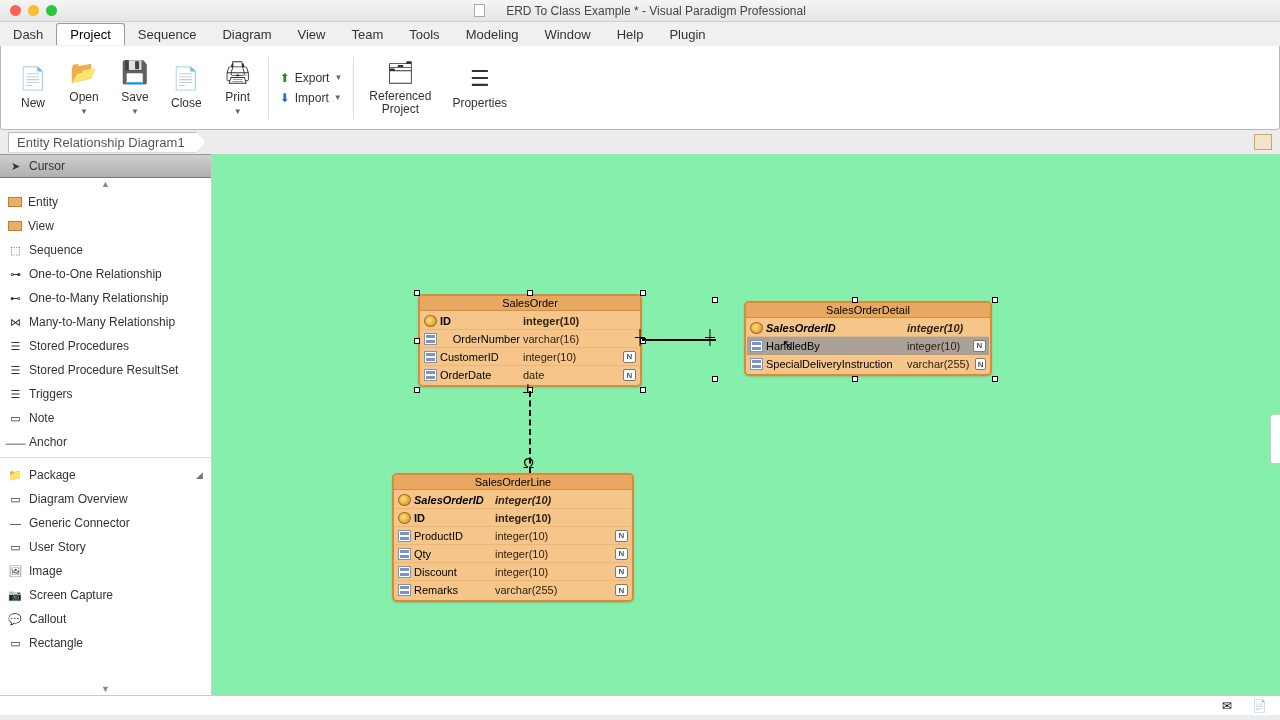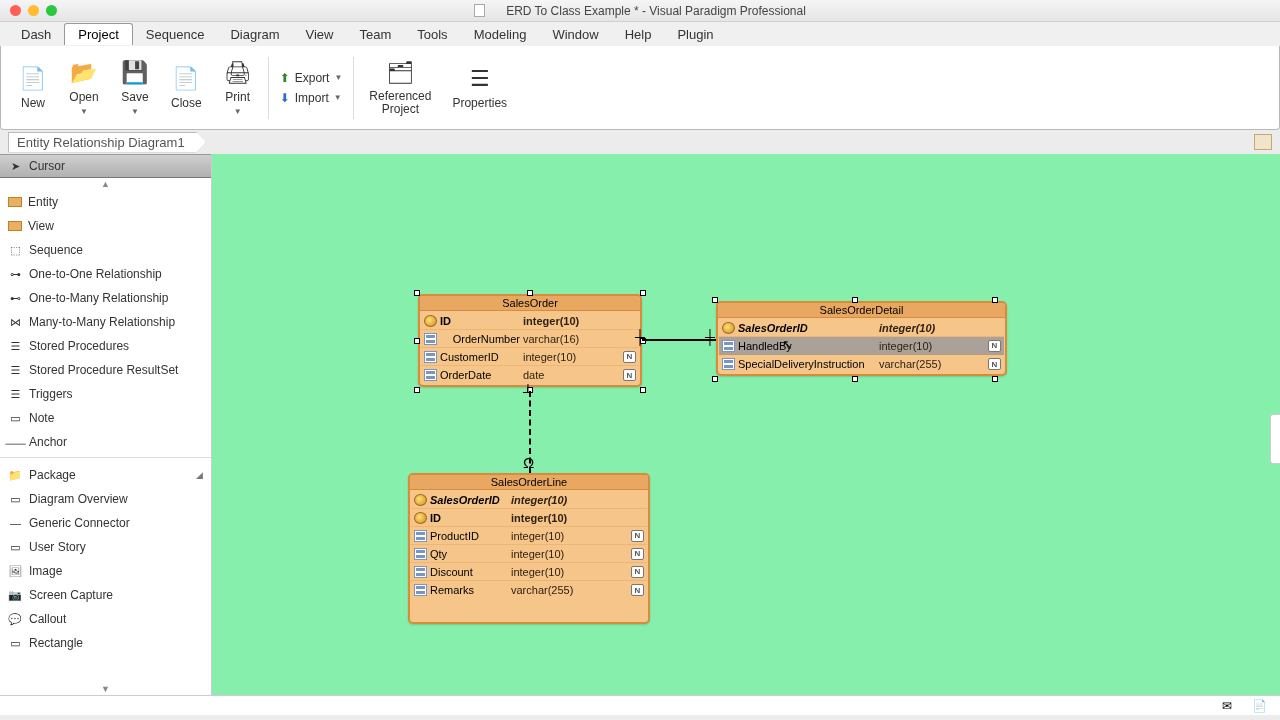--- a/index.html
+++ b/index.html
@@ -7,21 +7,21 @@
 
 
 .title-bar { height: 22px; background: linear-gradient(#f5f5f5,#e5e5e5); display: flex; align-items: center; position: relative; border-bottom: 1px solid #d0d0d0; }
 .traffic { display: flex; gap: 7px; padding-left: 10px; }
 .tl { width: 11px; height: 11px; border-radius: 50%; }
 .tl.r { background: #ff5f57; } .tl.y { background: #febc2e; } .tl.g { background: #28c840; }
 .win-title { position: absolute; left: 0; right: 0; text-align: center; font-size: 12px; color: #444; display: flex; justify-content: center; align-items: center; gap: 21px; pointer-events: none;}
 .doc-ic { width: 11px; height: 13px; background: #fff; border: 1px solid #aaa; display: inline-block; }
 
 
-.menu-bar { height: 24px; background: #f0f0f0; display: flex; align-items: center; padding-left: 8px; font-size: 13px; }
+.menu-bar { height: 24px; background: #f0f0f0; display: flex; align-items: center; font-size: 13px; }
 .menu-item { padding: 3px 13px; color: #333; cursor: default; }
 .menu-item.active { background: #fff; border: 1px solid #999; border-bottom: none; border-radius: 3px 3px 0 0; color: #000; }
 
 
 .ribbon { height: 84px; background: #fff; border: 1px solid #b8b8b8; border-top: none; display: flex; align-items: center; padding: 3px 8px; gap: 3px; border-radius: 0 0 4px 4px; }
 .rb-btn { display: flex; flex-direction: column; align-items: center; justify-content: center; padding: 3px 9px; cursor: default; font-size: 12px; color: #333; gap: 3px; min-width: 44px;}
 .rb-ic { width: 30px; height: 28px; display: flex; align-items: center; justify-content: center; font-size: 22px; }
 .rb-sep { width: 1px; height: 62px; background: #ddd; margin: 0 3px; }
 .rb-small-col { display: flex; flex-direction: column; gap: 6px; padding: 0 5px;}
 .rb-small { display: flex; align-items: center; gap: 5px; font-size: 12px; color: #333; cursor: default;}
@@ -286,21 +286,21 @@
 
     <div class="h" style="left:202px; top:136px"></div>
     <div class="h" style="left:428px; top:136px"></div>
     <div class="h" style="left:202px; top:233px"></div>
     <div class="h" style="left:428px; top:233px"></div>
     <div class="h" style="left:315px; top:136px"></div>
     <div class="h" style="left:315px; top:233px"></div>
     <div class="h" style="left:202px; top:184px"></div>
     <div class="h" style="left:428px; top:184px"></div>
 
-    <div class="ent" id="ent-sod" style="left:504px; top:147px; width:291px">
+    <div class="ent" id="ent-sod" style="left:532px; top:147px; width:248px">
       <div class="ent-title">SalesOrderDetail</div>
       <div class="ent-body">
           <div class="ent-row pk-row fk-row">
             <span class="row-ic key"></span>
             <span class="col-name" style="width: 138px;">SalesOrderID</span>
             <span class="col-type">integer(10)</span>
             <span class="spacer-col"></span>
           </div>
           <div class="ent-row row-sel">
             <span class="row-ic col"></span>
@@ -318,21 +318,21 @@
           </div>
         </div>
     </div>
     <div class="h" style="left:500px; top:143px"></div>
     <div class="h" style="left:780px; top:143px"></div>
     <div class="h" style="left:500px; top:222px"></div>
     <div class="h" style="left:780px; top:222px"></div>
     <div class="h" style="left:640px; top:143px"></div>
     <div class="h" style="left:640px; top:222px"></div>
 
-    <div class="ent" id="ent-sol" style="left:196px; top:319px; width:242px; padding-bottom: 22px;">
+    <div class="ent" id="ent-sol" style="left:180px; top:319px; width:242px; ">
       <div class="ent-title">SalesOrderLine</div>
       <div class="ent-body">
           <div class="ent-row fk-row">
             <span class="row-ic key"></span>
             <span class="col-name" style="width: 78px;">SalesOrderID</span>
             <span class="col-type">integer(10)</span>
             <span class="spacer-col"></span>
           </div>
           <div class="ent-row pk-row">
             <span class="row-ic key"></span>

